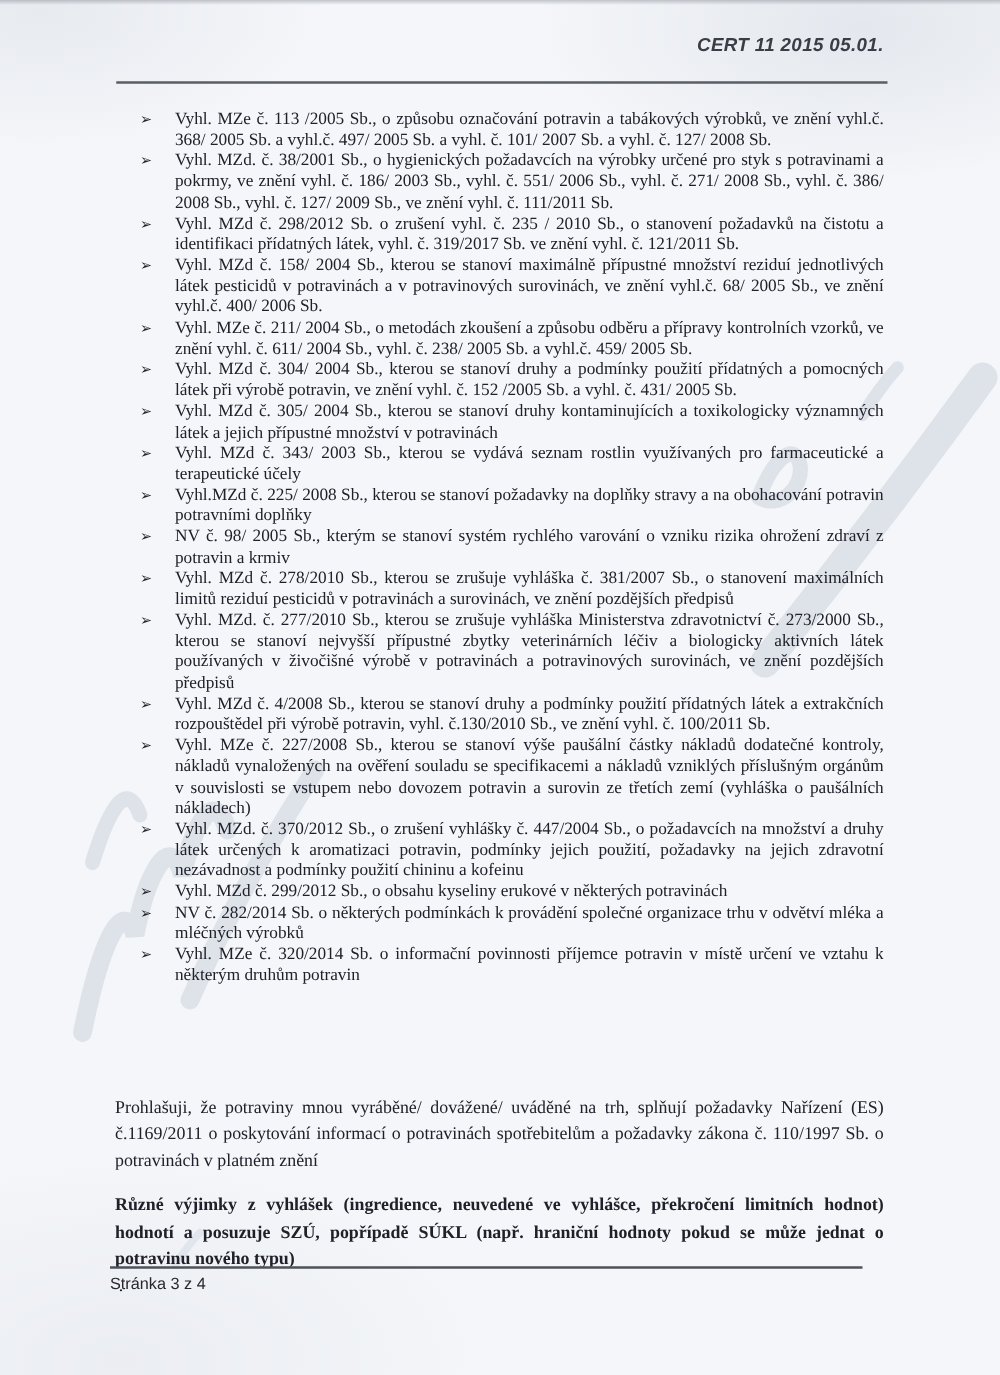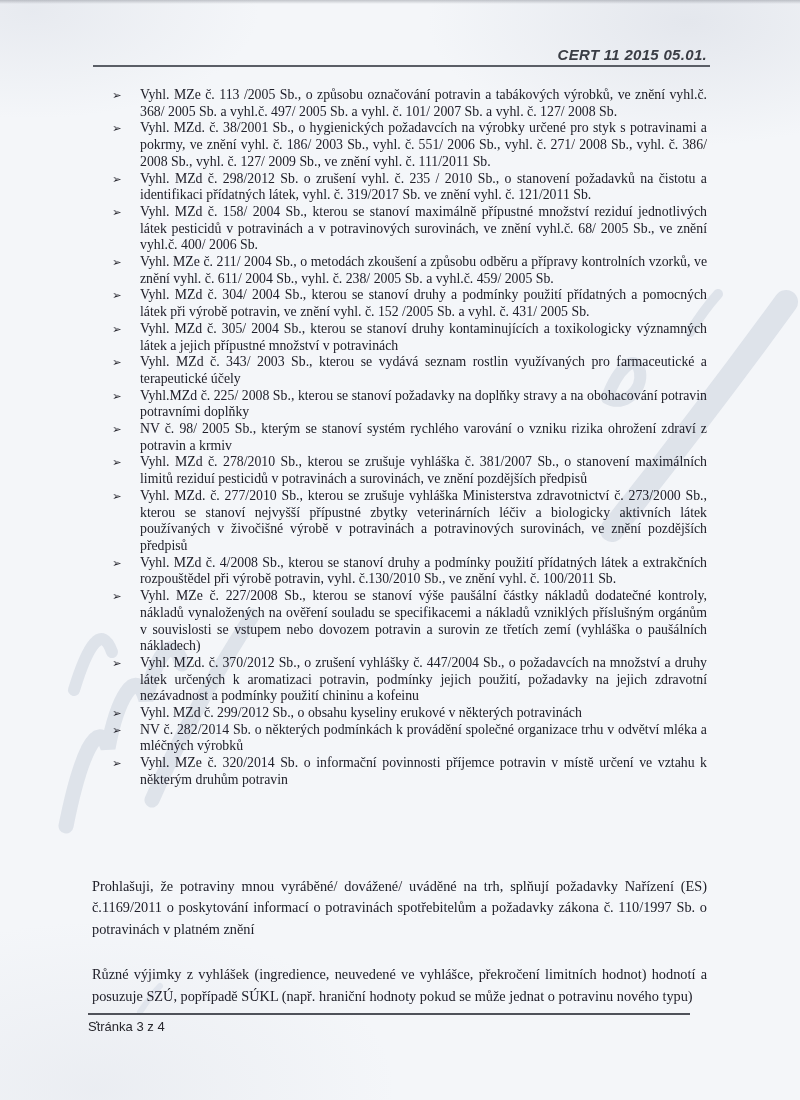--- a/index.html
+++ b/index.html
@@ -10,38 +10,38 @@
       radial-gradient(420px 200px at 86% 2%, rgba(186,192,206,.28), transparent 62%),
       radial-gradient(380px 180px at 4% 1%, rgba(186,192,206,.22), transparent 60%),
       radial-gradient(500px 280px at 12% 99%, rgba(186,192,206,.16), transparent 60%),
       #f4f6f9;
     color:#20202a;
   }
   .scan-top-edge{position:absolute;top:0;left:0;right:0;height:4px;
     background:linear-gradient(rgba(110,114,124,.38), rgba(110,114,124,0));}
   .watermark{position:absolute;left:0;top:0;pointer-events:none;}
   .doc-code{
-    position:absolute;top:46px;right:93px;
+    position:absolute;top:28px;right:93px;
     font:italic bold 15px "Liberation Sans",sans-serif;
     color:#3a3d45;letter-spacing:.3px;
   }
   .header-rule{position:absolute;left:93px;top:65px;width:617px;height:2px;background:#5a5e66;}
   .decree-list{
     position:absolute;left:112px;top:87px;width:595px;height:758px;overflow:hidden;
     font:13.8px/16.7px "Liberation Serif",serif;
   }
   .li{display:flex;}
   .bullet{flex:0 0 28px;width:28px;font:11.5px/16.7px "DejaVu Sans",sans-serif;color:#26262e;}
   .li-text{flex:1;text-align:justify;}
   .paragraphs{
     position:absolute;left:92px;top:876px;width:615px;
     font:14.3px/21.4px "Liberation Serif",serif;
   }
   .para{margin:0;text-align:justify;}
-  .para.gap{margin-top:24px;}
+  .para.gap{margin-top:14px;font-weight:bold;}
   .para.dot{margin-top:1px;text-align:left;padding-left:3px;}
   .footer-rule{position:absolute;left:88px;top:1013px;width:602px;height:2px;background:#4f525a;}
   .page-number{
     position:absolute;left:88px;top:1019px;width:602px;text-align:left;
     font:13px "Liberation Sans",sans-serif;color:#26262c;
   }
   b{font-weight:normal;}
 </style>
 </head>
 <body>

